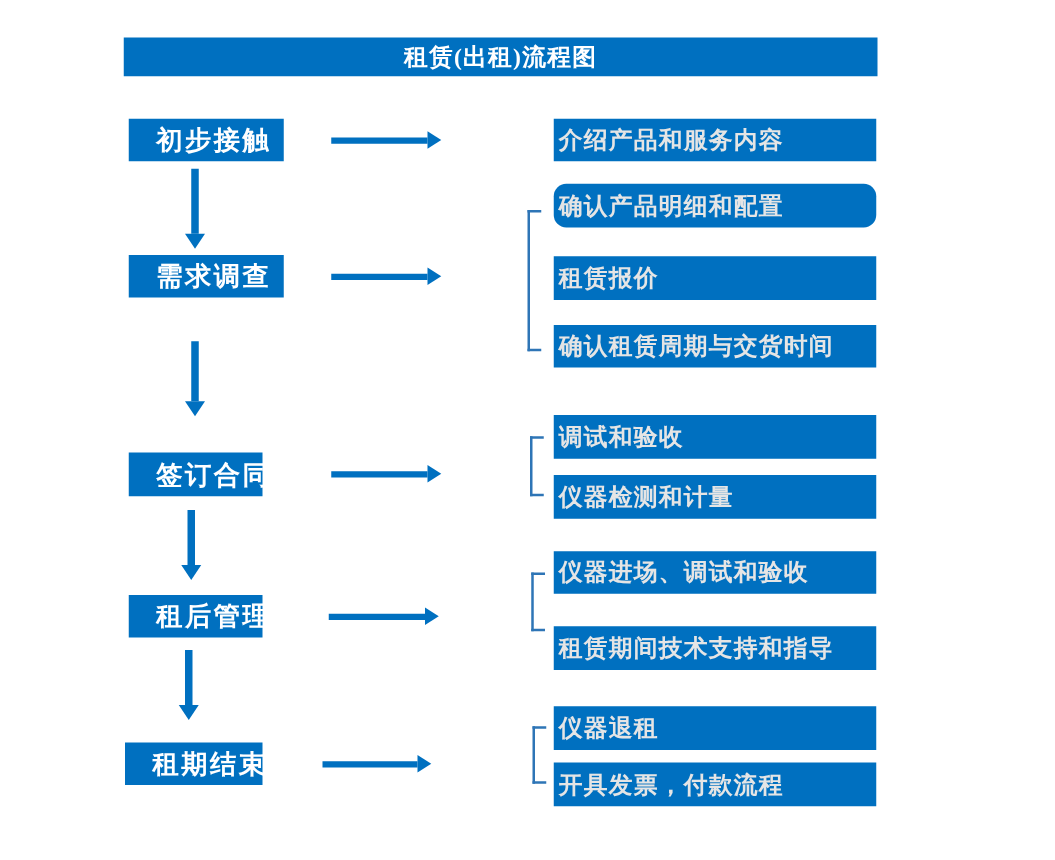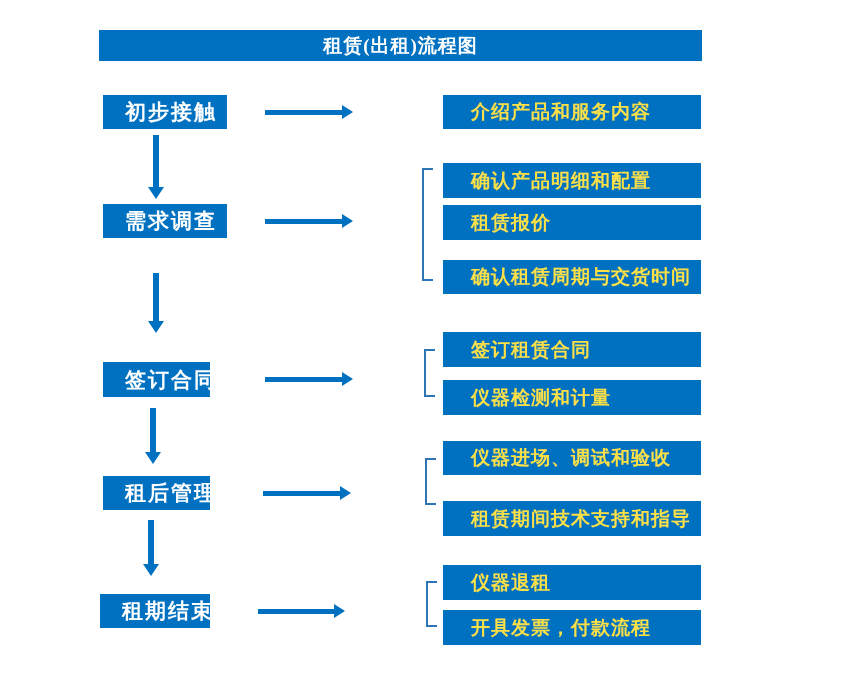--- a/index.html
+++ b/index.html
@@ -41,26 +41,26 @@
     box-sizing: border-box;
     letter-spacing: 2px;
     white-space: nowrap;
   }
   .detail {
     position: absolute;
     left: 443px;
     width: 258px;
     height: 35px;
     background: var(--accent, #0070C0);
-    color: #fde047;
+    color: #e5e5e5;
     font-size: 19px;
     font-weight: bold;
     display: flex;
     align-items: center;
-    padding-left: 28px;
+    padding-left: 4px;
     box-sizing: border-box;
     letter-spacing: 1px;
     white-space: nowrap;
   }
   .h-arrow {
     position: absolute;
     height: 14px;
     display: flex;
     align-items: center;
   }
@@ -153,25 +153,25 @@
       <i class="head"></i>
   </div>
 
   <div class="bracket" style="left:422px;top:151px;height:113px;"></div>
   <div class="bracket" style="left:424px;top:332px;height:48px;"></div>
   <div class="bracket" style="left:425px;top:441px;height:47px;"></div>
   <div class="bracket" style="left:426px;top:564px;height:46px;"></div>
 
   <div class="detail" style="top:78px;height:34px;">介绍产品和服务内容</div>
 
-  <div class="detail" style="top:146px;">确认产品明细和配置</div>
+  <div class="detail" style="top:130px;border-radius:10px;">确认产品明细和配置</div>
   <div class="detail" style="top:188px;font-family:Liberation Serif, serif;">租赁报价</div>
   <div class="detail" style="top:243px;height:34px;">确认租赁周期与交货时间</div>
 
-  <div class="detail" style="top:315px;">签订租赁合同</div>
+  <div class="detail" style="top:315px;">调试和验收</div>
   <div class="detail" style="top:363px;">仪器检测和计量</div>
 
   <div class="detail" style="top:424px;height:34px;">仪器进场、调试和验收</div>
   <div class="detail" style="top:484px;">租赁期间技术支持和指导</div>
 
   <div class="detail" style="top:548px;">仪器退租</div>
   <div class="detail" style="top:593px;">开具发票，付款流程</div>
 
 </div>
 

